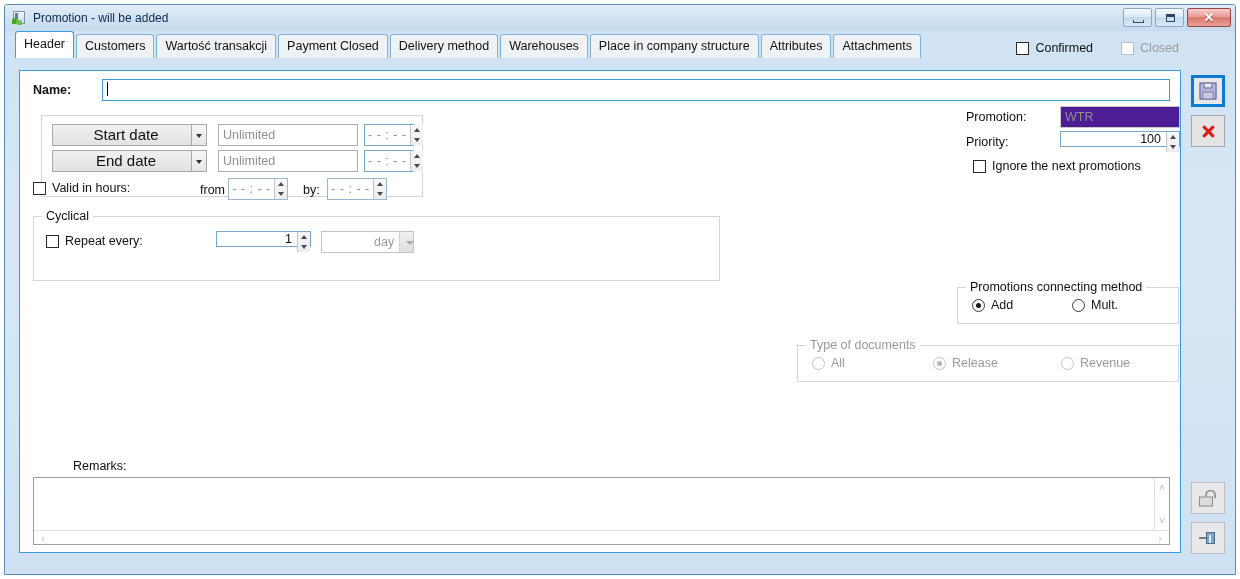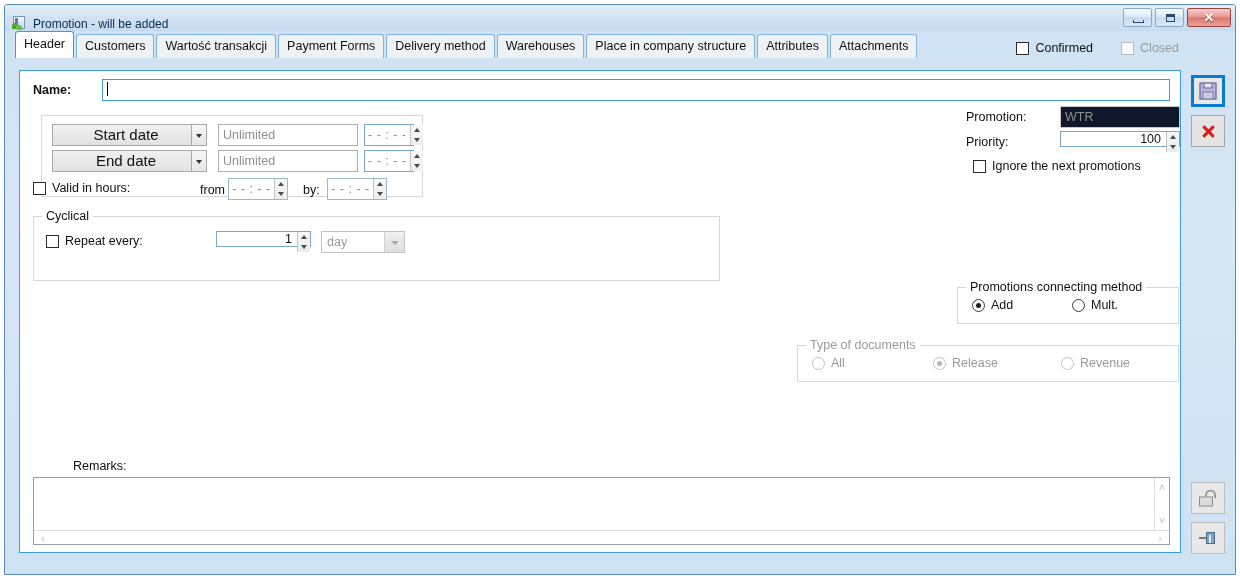--- a/index.html
+++ b/index.html
@@ -19,21 +19,21 @@
     width: 1232px; height: 571px;
     border: 1px solid #5d8bb8;
     background: linear-gradient(to bottom, #cfe2f3 0%, #d7e7f5 40%, #cfe2f3 100%);
     border-radius: 3px 3px 0 0;
     padding: 0;
   }
   .titlebar {
     position: relative;
     height: 26px;
     display: flex;
-    align-items: flex-end;
+    align-items: center;
     padding-left: 6px;
     background: linear-gradient(to bottom, #e3eef9 0%, #d2e2f2 50%, #c6dbef 100%);
     border-radius: 2px 2px 0 0;
   }
   .app-icon {
     width: 16px; height: 16px;
     margin-right: 6px;
     position: relative;
     flex: none;
   }
@@ -209,21 +209,21 @@
     border:1px solid #abadb3;
     background:#fff;
     height:22px;
     line-height:20px;
     padding:0 4px;
     font-size:12.5px;
     color:#111;
   }
   .txt.focused { border:1px solid #3c9bdc; }
   .txt.ph { color:#8f8f8f; }
-  .txt.readonly { color:#8f8f8f; background:#0f172a; border:1px solid #c8c8c8; }
+  .txt.readonly { color:#8f8f8f; background:#4c1d95; border:1px solid #c8c8c8; }
 
   .caret {
     display:inline-block; width:1px; height:14px; background:#000;
     vertical-align:-2px;
   }
 
   
   .cb { display:inline-flex; align-items:center; gap:6px; cursor:default; }
   .cbbox { width:13px; height:13px; border:1px solid #2b2b2b; background:#fff; flex:none; }
   .cbbox.dis { border-color:#bdbdbd; background:#fbfbfb; }
@@ -383,21 +383,21 @@
       <div class="win-btn close">
           <span class="x-glyph">✕</span>
         </div>
     </div>
   </div>
 
   <div class="tabstrip">
     <div class="tab active">Header</div>
     <div class="tab">Customers</div>
     <div class="tab">Wartość transakcji</div>
-    <div class="tab">Payment Forms</div>
+    <div class="tab">Payment Closed</div>
     <div class="tab">Delivery method</div>
     <div class="tab">Warehouses</div>
     <div class="tab">Place in company structure</div>
     <div class="tab">Attributes</div>
     <div class="tab">Attachments</div>
 
     <div class="tab-right-area">
       <span class="cb">
         <span class="cbbox"></span>
         <span class="lbl">Confirmed</span>
@@ -468,21 +468,21 @@
         <span class="cbbox"></span>
         <span class="lbl">Repeat every:</span>
       </span>
       <div class="numfield" style="position:absolute; left:182px; top:14px; width:95px;">
         <span class="val">1</span>
         <span class="spin">
             <span class="up"></span>
             <span class="dn"></span>
           </span>
       </div>
-      <div class="combo" style="position:absolute; left:287px; top:14px; width:84px;">
+      <div class="combo" style="position:absolute; left:287px; top:14px; width:93px;padding-left:47px;">
         <span class="val">day</span>
         <span class="arrow"></span>
       </div>
     </div>
 
     <div style="position:absolute; left:946px; top:39px;" class="lbl">Promotion:</div>
     <div class="txt readonly" style="position:absolute; left:1040px; top:35px; width:120px;">WTR</div>
 
     <div style="position:absolute; left:946px; top:64px;" class="lbl">Priority:</div>
     <div class="numfield" style="position:absolute; left:1040px; top:60px; width:120px;">

